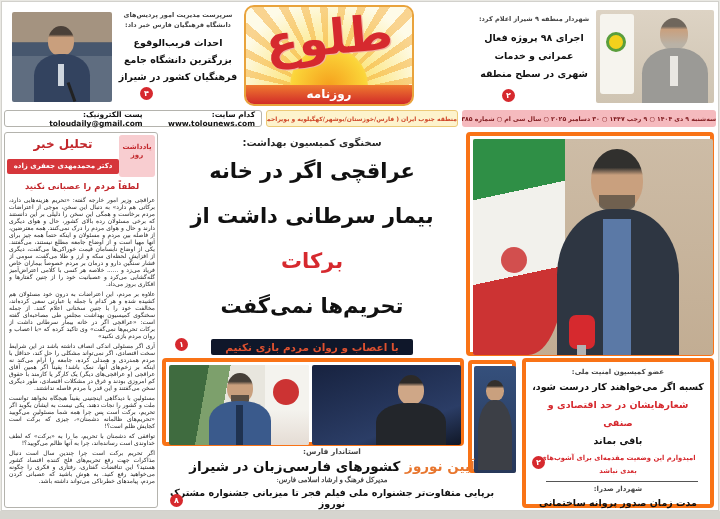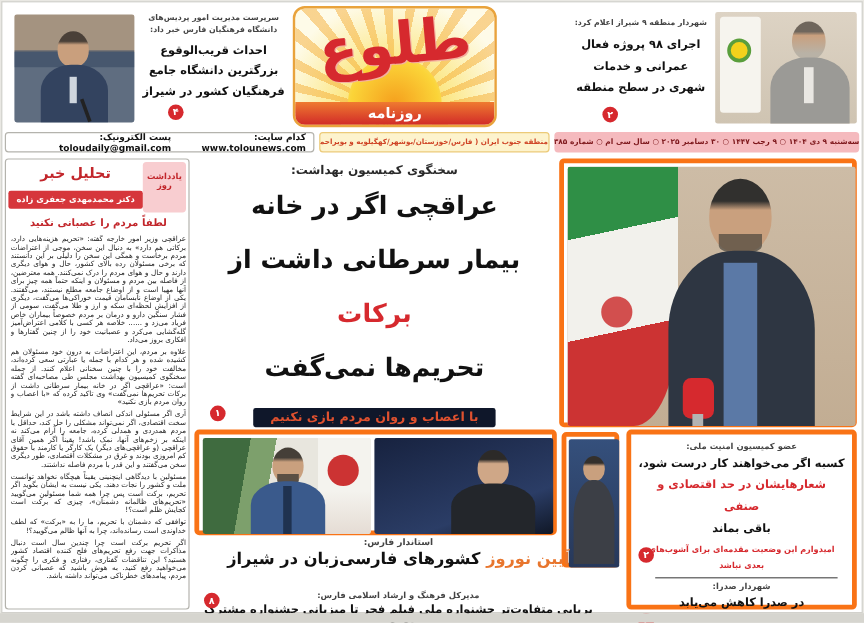--- a/index.html
+++ b/index.html
@@ -152,30 +152,31 @@
       <div class="red" style="font-size:6.8px;font-weight:bold;line-height:13px;margin-top:2px;">
         <div>امیدوارم این وضعیت مقدمه‌ای برای آشوب‌های</div>
         <div>بعدی نباشد</div>
       </div>
       <div class="badge abs" style="left:0;top:88px;">۲</div>
     </div>
     <div class="divider" style="margin:3px 6px 3px 14px;"></div>
     <div style="position:relative;">
       <div class="kicker" style="font-size:7px;color:#444;">شهردار صدرا:</div>
       <div class="hl" style="font-size:9.5px;line-height:17px;margin-top:1px;">
+        <div>مدت زمان صدور پروانه ساختمانی</div>
         <div>در صدرا کاهش می‌یابد</div>
       </div>
       <div class="badge abs" style="left:0;top:26px;">۳</div>
     </div>
   </div>
 
   <div class="abs rtl center" style="left:162px;top:447px;width:340px;height:61px;">
     <div class="kicker" style="font-size:7.5px;color:#444;">استاندار فارس:</div>
     <div class="hl" style="font-size:13.5px;margin-top:2px;">
       <span class="orange">آیین نوروز</span><span> کشورهای فارسی‌زبان در شیراز</span>
     </div>
-    <div class="kicker" style="font-size:7px;color:#444;margin-top:18px;">مدیرکل فرهنگ و ارشاد اسلامی فارس:</div>
+    <div class="kicker" style="font-size:7px;color:#444;margin-top:2px;font-family:Liberation Serif, serif;">مدیرکل فرهنگ و ارشاد اسلامی فارس:</div>
     <div class="hl" style="font-size:9.5px;margin-top:3px;">برپایی متفاوت‌تر جشنواره ملی فیلم فجر تا میزبانی جشنواره مشترک نوروز</div>
     <div class="badge abs" style="left:8px;bottom:1px;">۸</div>
   </div>
 
   <div class="abs" style="left:0;top:511px;width:720px;height:8px;background:#d6d5cf;"></div>
 </div>
 
 </body></html>

